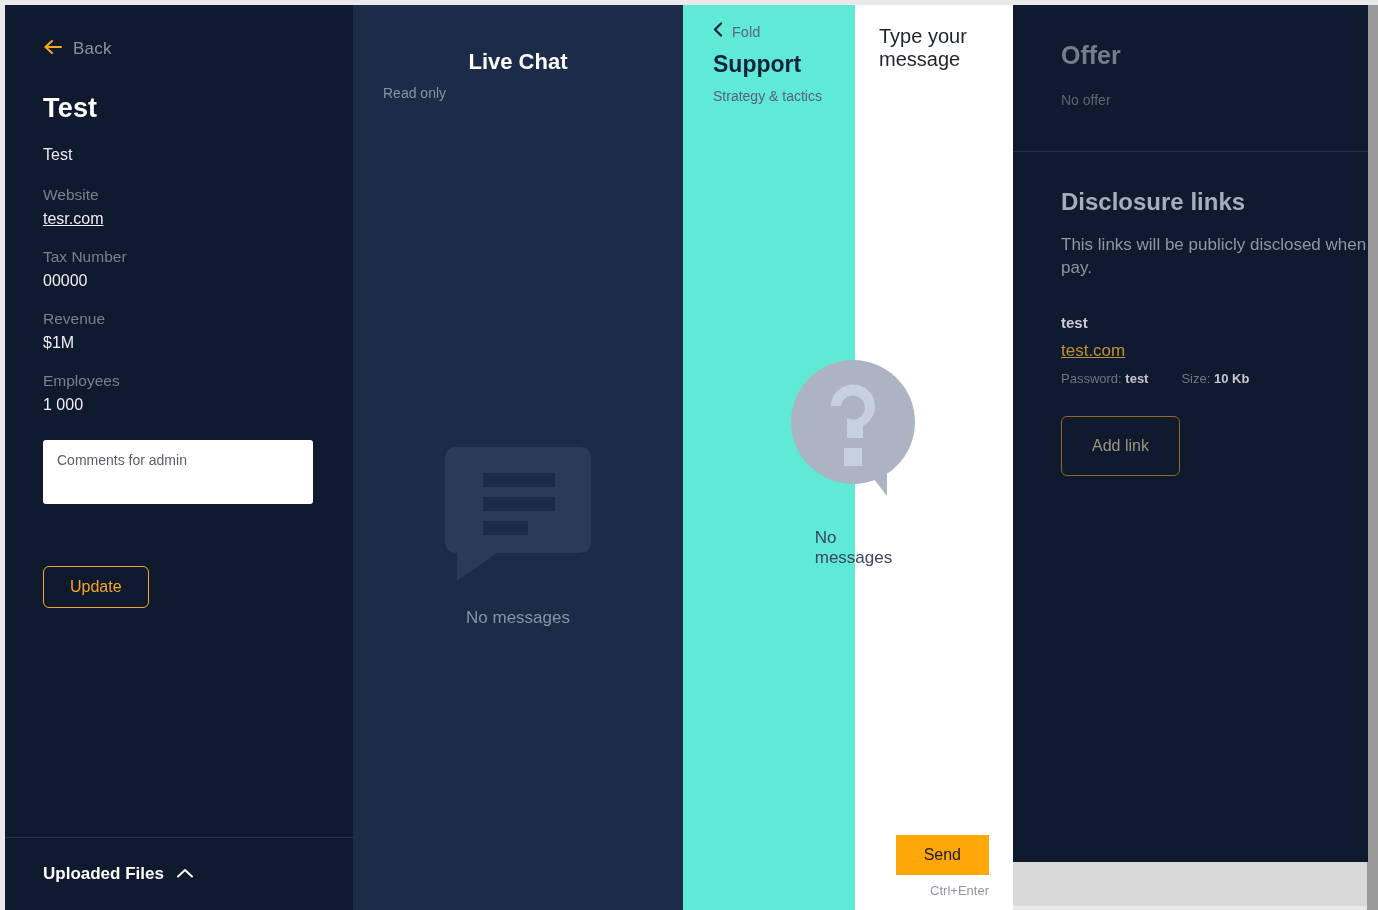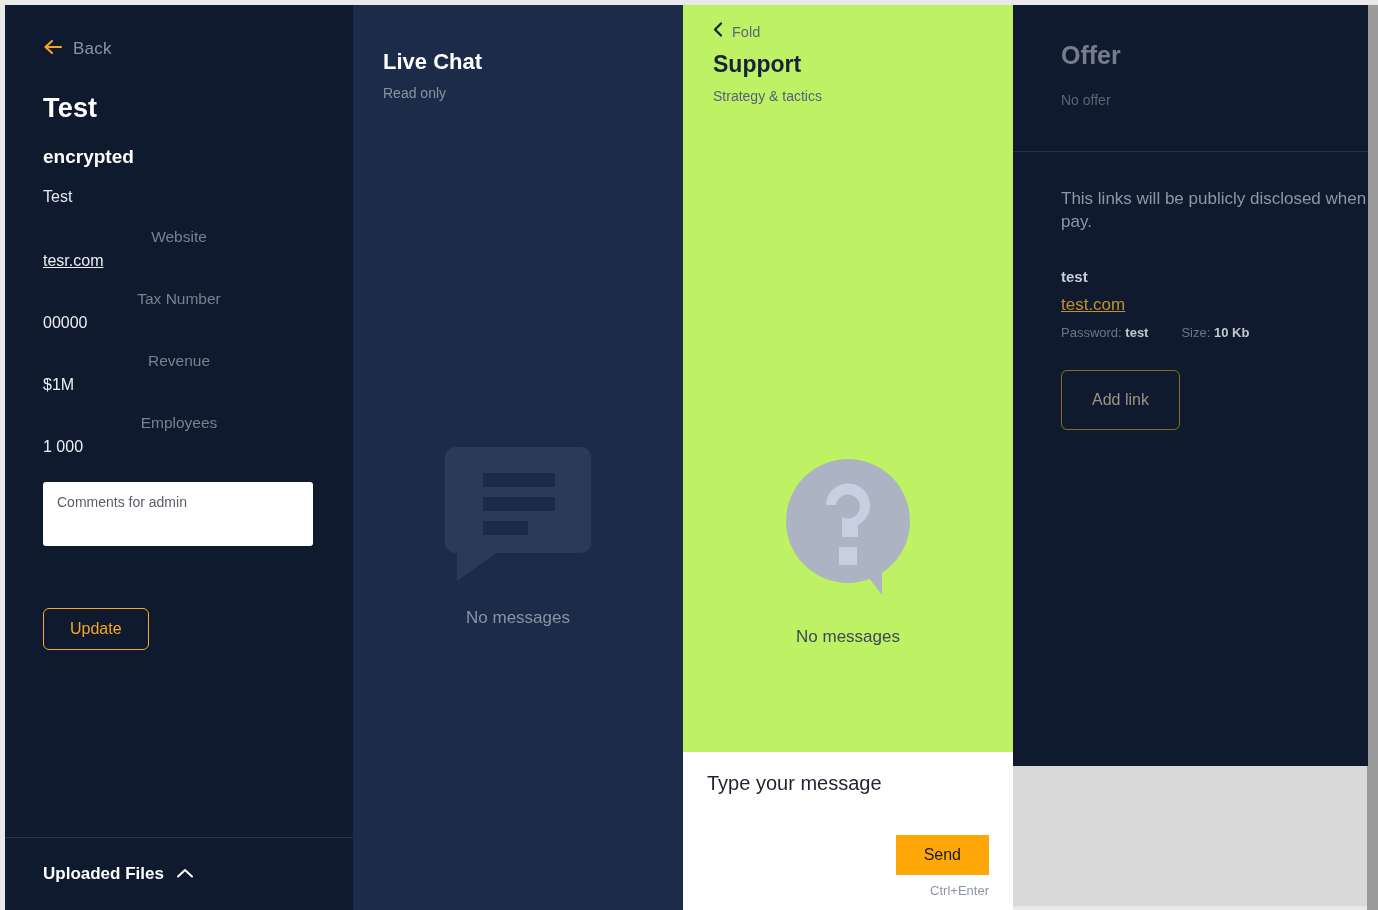--- a/index.html
+++ b/index.html
@@ -84,21 +84,20 @@
     color: #e6e9ef;
     font-size: 16px;
     margin-bottom: 22px;
   }
 
   .field { margin-bottom: 20px; }
   .field-label {
     color: #79808f;
     font-size: 15.5px;
     margin-bottom: 6px;
-    text-align: center;
   }
   .field-value {
     color: #edeff3;
     font-size: 16px;
   }
   .field-link {
     color: #edeff3;
     font-size: 16px;
     text-decoration: underline;
     cursor: pointer;
@@ -154,20 +153,21 @@
     left: 353px; top: 5px;
     width: 330px; height: 905px;
     background: #1c2b47;
     padding: 44px 30px 0 30px;
   }
   .lc-title {
     color: #ffffff;
     font-size: 22px;
     font-weight: bold;
     margin-bottom: 10px;
+    text-align: center;
   }
   .lc-sub {
     color: #8a93a5;
     font-size: 14px;
   }
   .lc-empty {
     position: absolute;
     left: 0; right: 0;
     top: 430px;
     display: flex;
@@ -178,23 +178,23 @@
     margin-top: 22px;
     color: #8a93a5;
     font-size: 17px;
   }
 
   
   .support {
     position: absolute;
     left: 683px; top: 5px;
     width: 330px; height: 905px;
-    background: #bef264;
-    display: flex;
-    flex-direction: column;
+    background: #5eead4;
+    display: flex;
+    flex-direction: row;
   }
   .sp-head {
     padding: 17px 30px 0 30px;
   }
   .fold-row {
     display: flex;
     align-items: center;
     gap: 8px;
     cursor: pointer;
     width: fit-content;
@@ -263,21 +263,21 @@
   .send-hint {
     margin-top: 8px;
     color: #8e96a4;
     font-size: 13px;
   }
 
   
   .rightpanel {
     position: absolute;
     left: 1013px; top: 5px;
-    width: 355px; height: 761px;
+    width: 355px; height: 857px;
     background: #101a2e;
     overflow: hidden;
   }
   .offer-block {
     height: 147px;
     border-bottom: 1px solid #25304a;
     padding: 36px 48px 0 48px;
   }
   .offer-title {
     color: #757d8d;
@@ -358,21 +358,20 @@
           <svg width="20" height="16" viewBox="0 0 20 16">
             <path d="M9 2 L2.5 8 L9 14" fill="none" stroke="#f5a623" stroke-width="2.1" stroke-linecap="round" stroke-linejoin="round"></path>
             <path d="M2.8 8 H18" fill="none" stroke="#f5a623" stroke-width="2.1" stroke-linecap="round"></path>
           </svg>
         </span>
         <span class="back-label">Back</span>
       </div>
 
       <div class="org-title">Test</div>
 
-      <div class="org-sub">encrypted</div>
 
       <div class="org-plain">Test</div>
 
       <div class="field">
         <div class="field-label">Website</div>
         <a class="field-link">tesr.com</a>
       </div>
 
       <div class="field">
         <div class="field-label">Tax Number</div>
@@ -462,20 +461,21 @@
   </div>
 
   <div class="rightpanel">
 
     <div class="offer-block">
       <div class="offer-title">Offer</div>
       <div class="offer-none">No offer</div>
     </div>
 
     <div class="disc-block">
+      <div class="disc-title">Disclosure links</div>
       <div class="disc-desc">This links will be publicly disclosed when they
 pay.</div>
 
       <div>
         <div class="disc-item-name">test</div>
         <a class="disc-item-link">test.com</a>
         <div class="disc-meta">
           <div>
             <span class="meta-key">Password:</span>
             <span class="meta-val">test</span>

